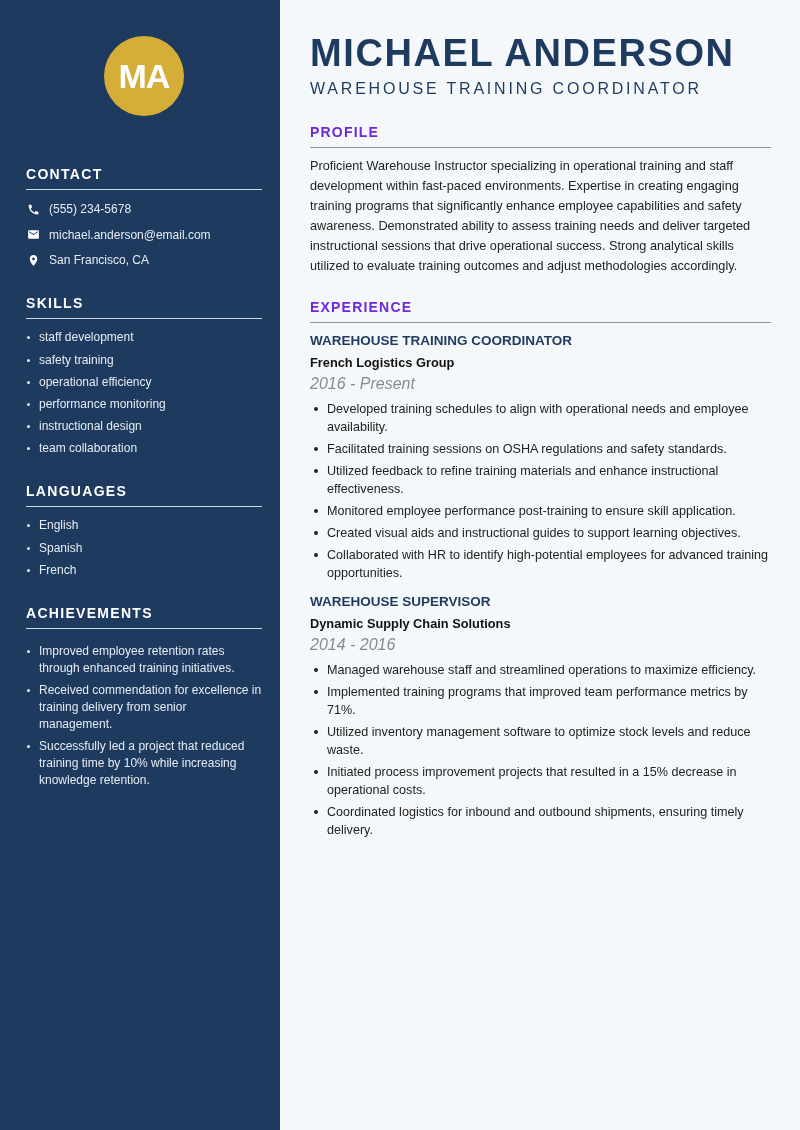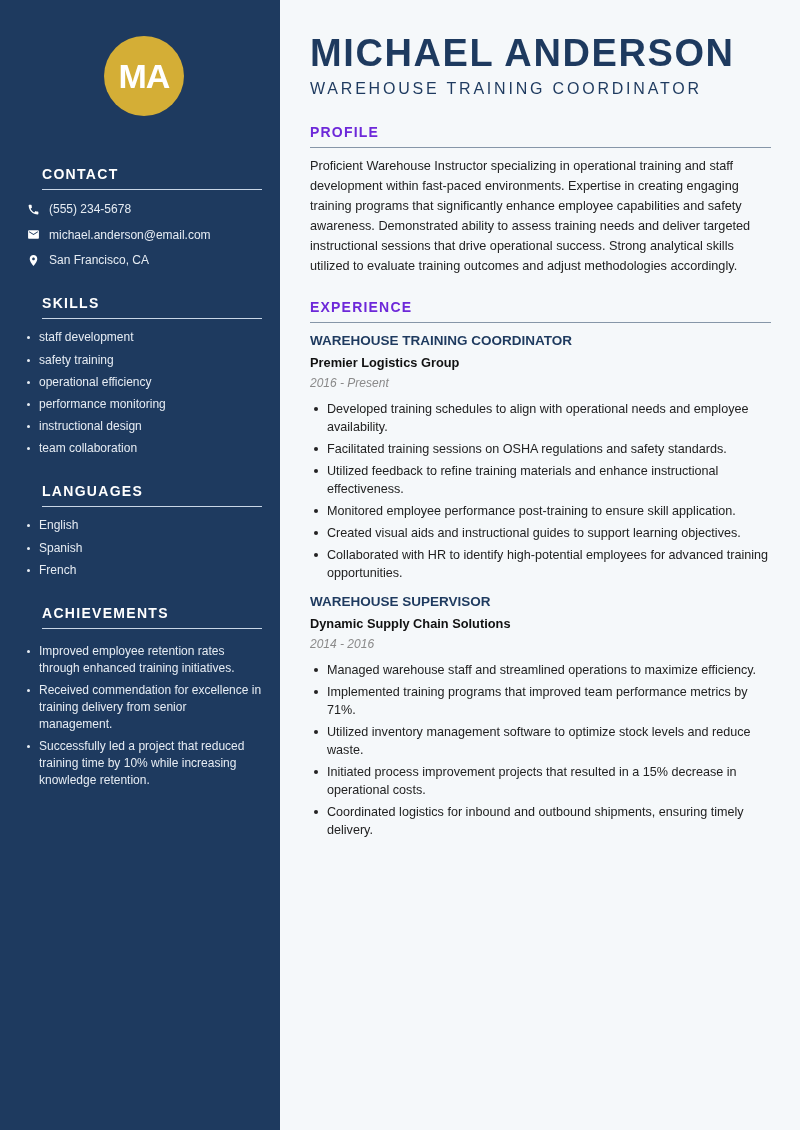--- a/index.html
+++ b/index.html
@@ -26,21 +26,20 @@
     font-weight: bold; font-size: 34px; color: #ffffff;
     letter-spacing: -1px;
   }
   .side-section { margin-bottom: 26px; }
   .side-title {
     font-size: 14px; font-weight: bold; letter-spacing: 1.3px;
     color: #ffffff;
     padding-bottom: 7px;
     border-bottom: 1.5px solid #c9d6e6;
     margin-bottom: 10px;
-    margin-left: 16px;
   }
   .contact-item {
     display: flex; align-items: center;
     font-size: 12px; color: #e6ecf3;
     height: 18px; margin-bottom: 7.7px;
   }
   .contact-item .ico { width: 14px; height: 14px; margin-right: 9px; display: flex; align-items: center; justify-content: center; }
   .contact-item svg { width: 13px; height: 13px; fill: #ffffff; }
   .side-list { list-style: none; }
   .side-list li {
@@ -79,21 +78,21 @@
   .profile-text {
     font-size: 12.7px; color: #222; line-height: 20px;
     margin-bottom: 23px;
   }
   .job { margin-bottom: 10px; }
   .job-title {
     font-size: 13.5px; font-weight: bold; color: #1e3a5f;
     margin-top: 4px; line-height: 20px;
   }
   .company { font-size: 12.8px; font-weight: bold; color: #111; margin-top: 3px; line-height: 17px; }
-  .dates { font-size: 12px; font-style: italic; color: #8a8a8a; margin-top: 4px; line-height: 17px; margin-bottom: 8px; }
+  .dates { font-size: 16px; font-style: italic; color: #8a8a8a; margin-top: 4px; line-height: 17px; margin-bottom: 8px; }
   .bullets { list-style: none; }
   .bullets li {
     position: relative; padding-left: 17px;
     font-size: 12.6px; color: #222; line-height: 18px;
     margin-bottom: 4px;
   }
   .bullets li::before {
     content: ""; position: absolute; left: 4px; top: 7px;
     width: 4px; height: 4px; border-radius: 50%; background: #222;
   }
@@ -173,21 +172,21 @@
   <section>
     <h3 class="main-title">PROFILE</h3>
     <p class="profile-text">Proficient Warehouse Instructor specializing in operational training and staff development within fast-paced environments. Expertise in creating engaging training programs that significantly enhance employee capabilities and safety awareness. Demonstrated ability to assess training needs and deliver targeted instructional sessions that drive operational success. Strong analytical skills utilized to evaluate training outcomes and adjust methodologies accordingly.</p>
   </section>
 
   <section>
     <h3 class="main-title">EXPERIENCE</h3>
 
     <div class="job">
       <div class="job-title">WAREHOUSE TRAINING COORDINATOR</div>
-      <div class="company">Premier Logistics Group</div>
+      <div class="company">French Logistics Group</div>
       <div class="dates">2016 - Present</div>
       <ul class="bullets">
         <li>Developed training schedules to align with operational needs and employee availability.</li>
         <li>Facilitated training sessions on OSHA regulations and safety standards.</li>
         <li>Utilized feedback to refine training materials and enhance instructional effectiveness.</li>
         <li>Monitored employee performance post-training to ensure skill application.</li>
         <li>Created visual aids and instructional guides to support learning objectives.</li>
         <li>Collaborated with HR to identify high-potential employees for advanced training opportunities.</li>
       </ul>
     </div>

